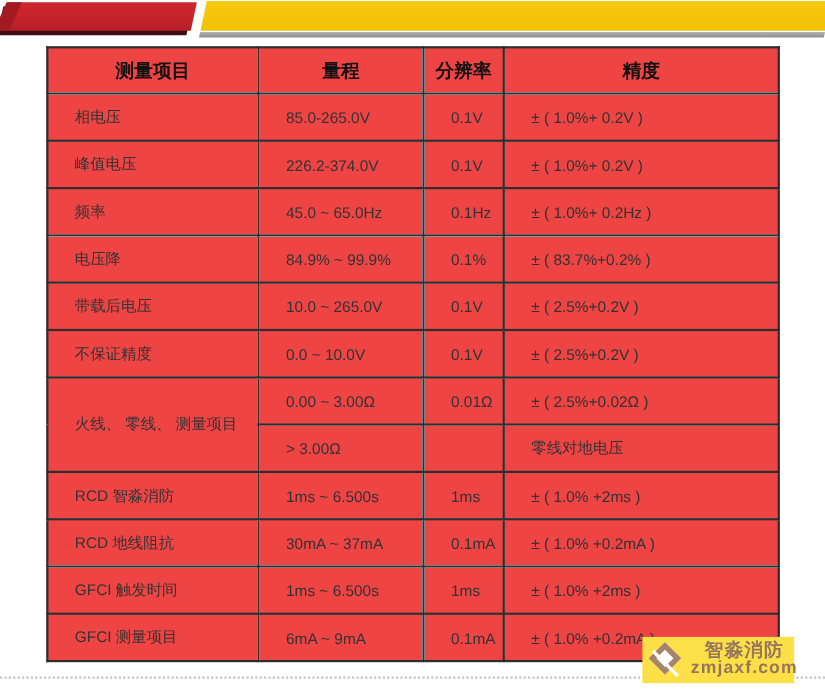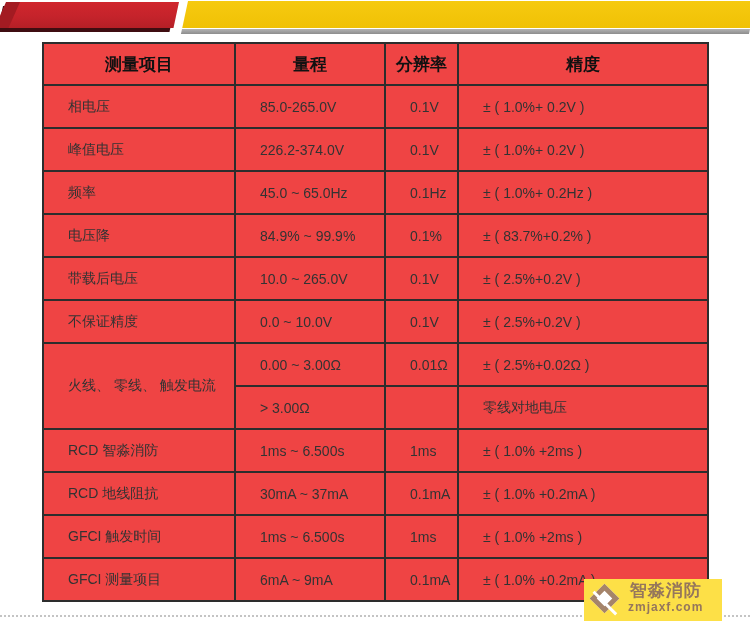--- a/index.html
+++ b/index.html
@@ -102,21 +102,21 @@
   .logo-diamond::after {
     content: ""; position: absolute; left: -7px; top: 7px;
     width: 32px; height: 3px; background: #ffffff;
   }
   .logo-text-block { position: absolute; left: 44px; top: 2px; }
   .logo-name {
     font-size: 17px; font-weight: bold; color: #95765c; letter-spacing: 1px;
     line-height: 20px;
   }
   .logo-domain {
-    font-size: 12px; font-weight: bold; color: #95765c; letter-spacing: 1px;
+    font-size: 16px; font-weight: bold; color: #95765c; letter-spacing: 1px;
     line-height: 13px;
   }
 </style>
 </head>
 <body>
 
 <div class="page">
 
   <div class="banner">
     <div class="ribbon-shadow"></div>
@@ -172,21 +172,21 @@
         <td class="c3">0.1V</td>
         <td class="c4">± ( 2.5%+0.2V )</td>
       </tr>
       <tr>
         <td class="c1">不保证精度</td>
         <td class="c2">0.0 ~ 10.0V</td>
         <td class="c3">0.1V</td>
         <td class="c4">± ( 2.5%+0.2V )</td>
       </tr>
       <tr>
-        <td class="c1" rowspan="2">火线、 零线、 触发电流</td>
+        <td class="c1" rowspan="2">火线、 零线、 测量项目</td>
         <td class="c2">0.00 ~ 3.00Ω</td>
         <td class="c3">0.01Ω</td>
         <td class="c4">± ( 2.5%+0.02Ω )</td>
       </tr>
       <tr>
         <td class="c2">&gt; 3.00Ω</td>
         <td class="c3"></td>
         <td class="c4">零线对地电压</td>
       </tr>
       <tr>

